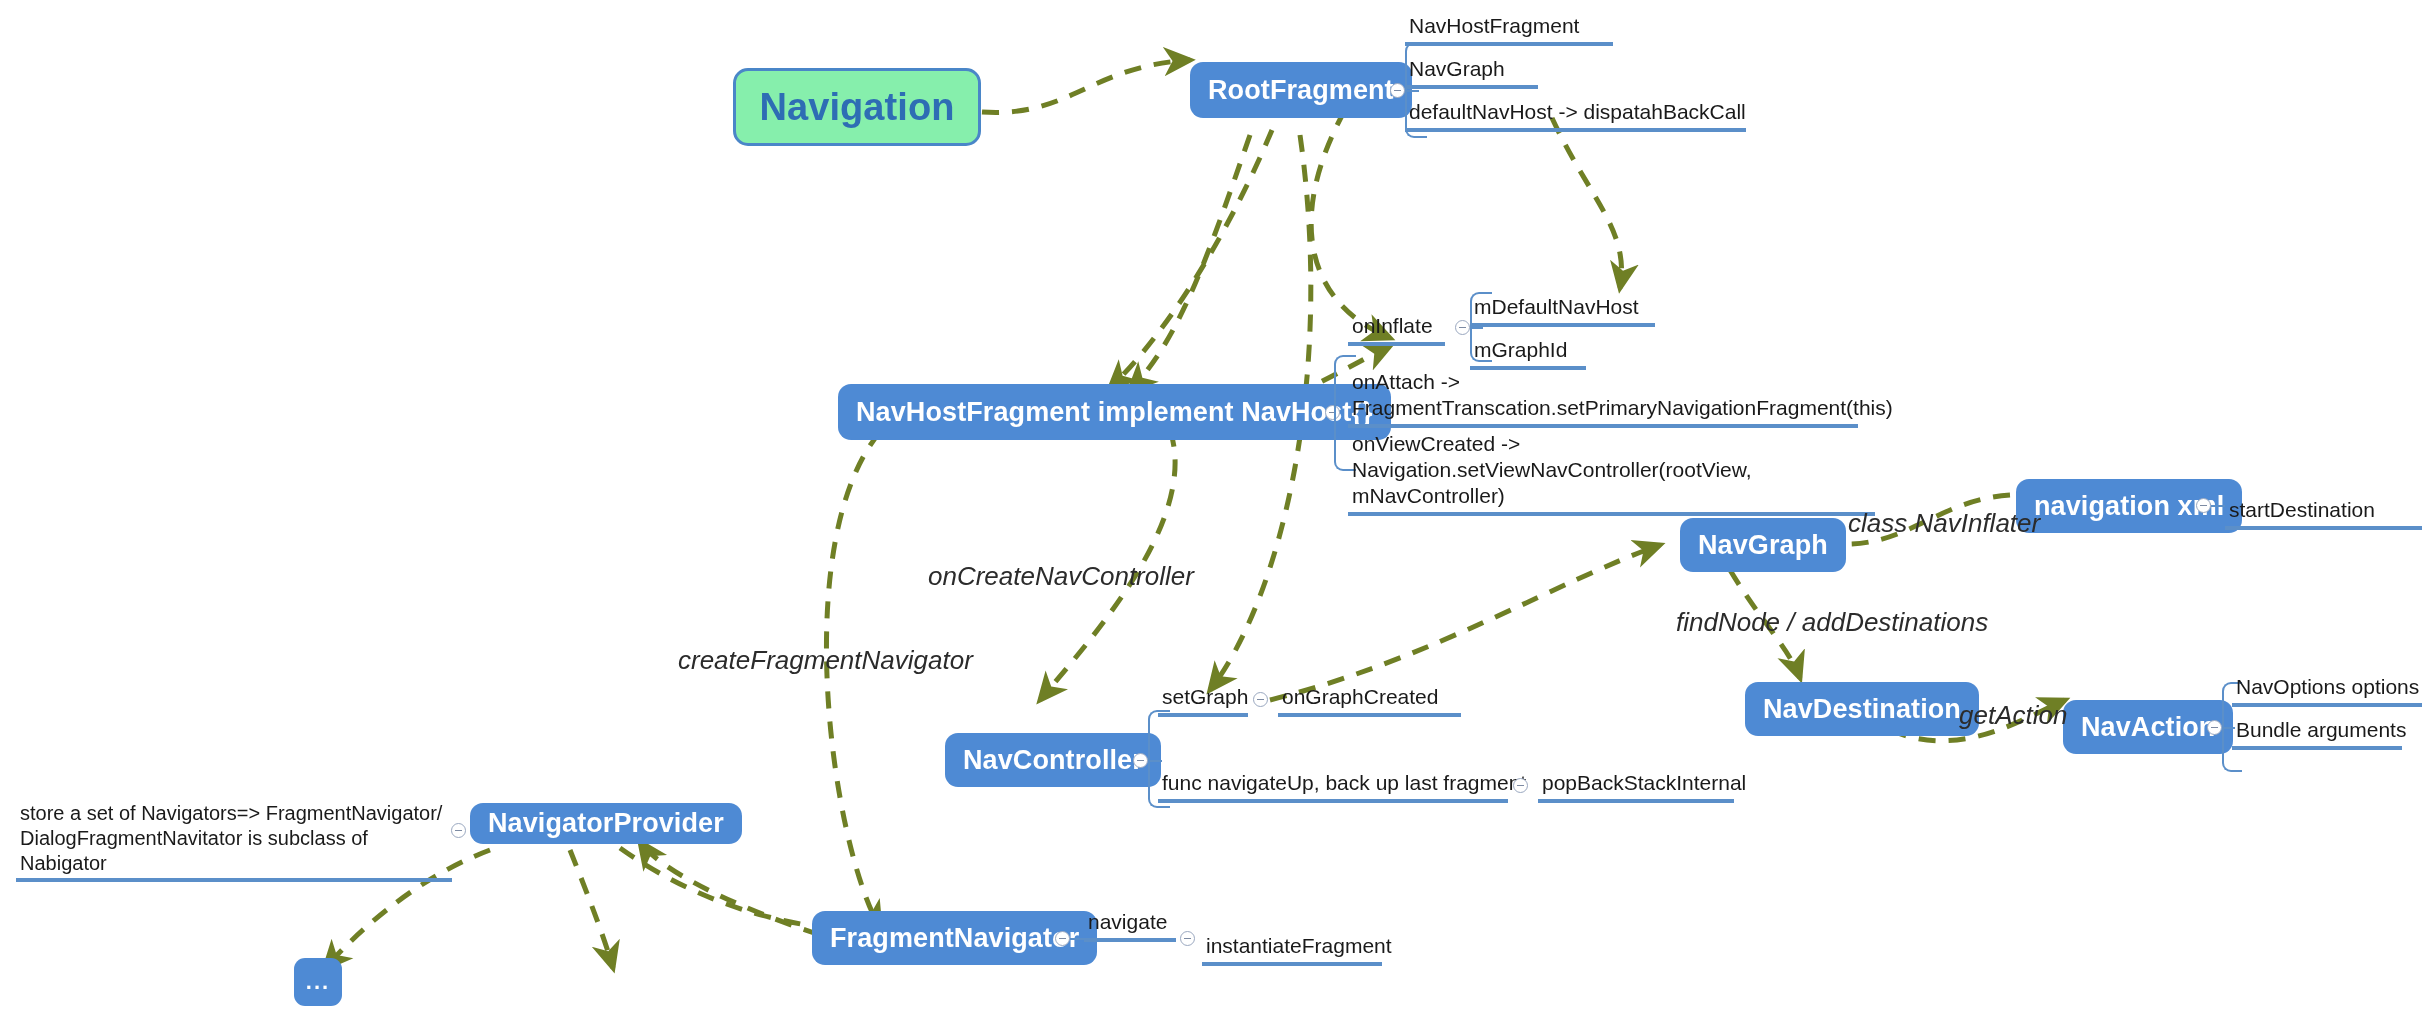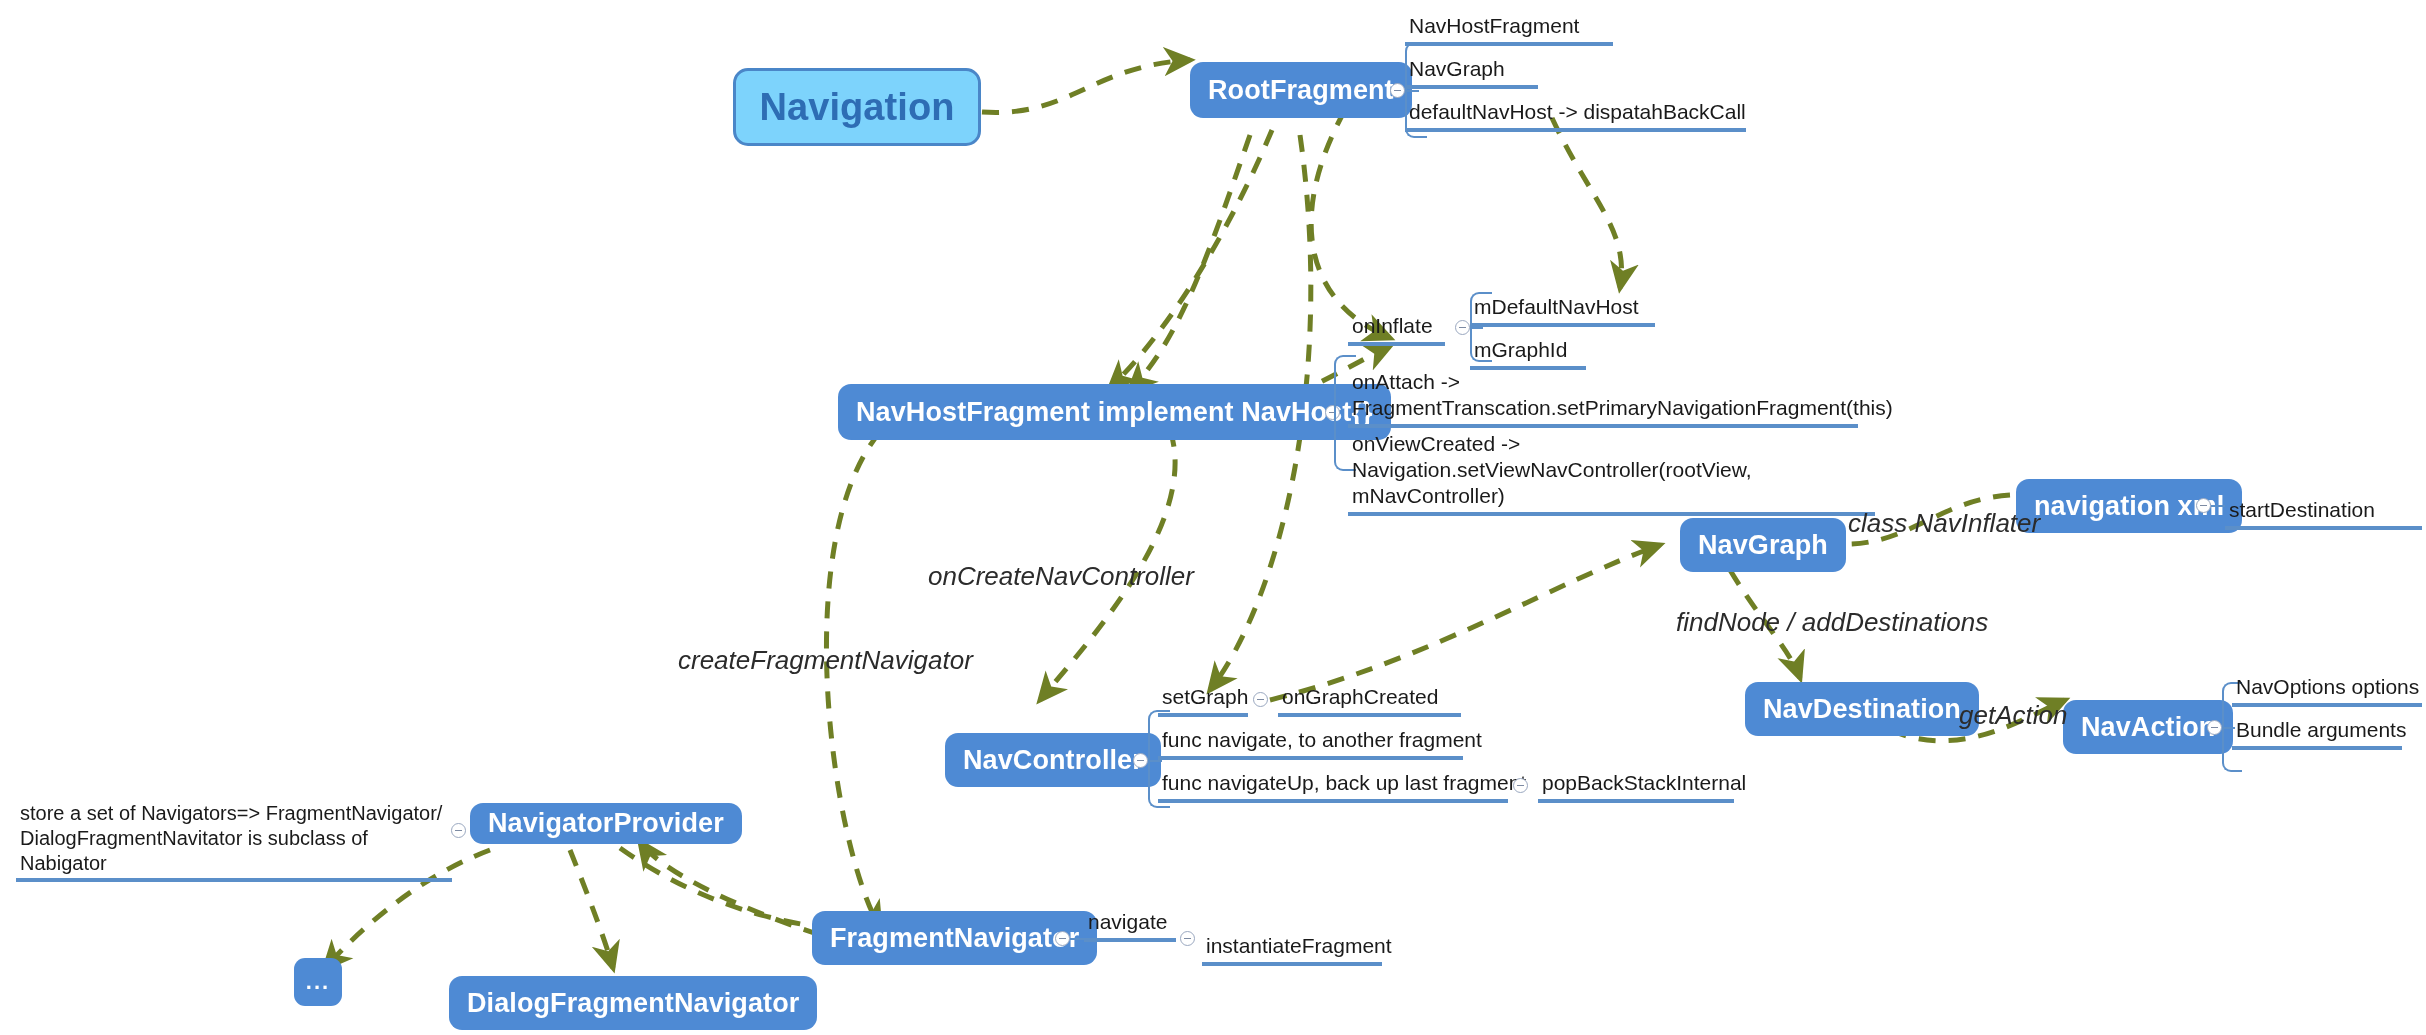--- a/index.html
+++ b/index.html
@@ -32,21 +32,21 @@
     box-sizing: border-box;
     display: flex;
     align-items: center;
     justify-content: center;
     white-space: nowrap;
     border-radius: 13px;
     font-weight: bold;
     letter-spacing: 0.1px;
   }
   .node.root {
-    background: #7dd3fc;
+    background: #86efac;
     border: 3px solid #4a86c8;
     color: #2e6db4;
     border-radius: 15px;
     font-size: 38px;
   }
   .node.topic {
     background: #4e8ad4;
     color: #ffffff;
     font-size: 27px;
     padding: 0 18px;
@@ -204,21 +204,20 @@
   </div>
   <div class="collapse" style="left:1133px; top:753px;"></div>
   <div class="stub" style="left:1148px; top:760px; width:14px;"></div>
 
   <div class="bracket" style="left:1148px; top:710px; width:22px; height:98px;"></div>
 
   <div class="leaf" style="left:1158px; top:683px; width:90px;">setGraph</div>
   <div class="collapse" style="left:1253px; top:692px;"></div>
   <div class="leaf" style="left:1278px; top:683px; width:183px;">onGraphCreated</div>
 
-  <div class="leaf" style="left:1158px; top:726px; width:305px;">func navigate, to another fragment</div>
 
   <div class="leaf" style="left:1158px; top:769px; width:350px;">func navigateUp, back up last fragment</div>
   <div class="collapse" style="left:1513px; top:778px;"></div>
   <div class="leaf" style="left:1538px; top:769px; width:196px;">popBackStackInternal</div>
 
   <div class="node topic" style="left:1680px; top:518px; height:54px;">
     <span>NavGraph</span>
   </div>
 
   <div class="node topic" style="left:2016px; top:479px; height:54px;">
@@ -249,23 +248,20 @@
 
   <div class="node topic" style="left:812px; top:911px; height:54px;">
     <span>FragmentNavigator</span>
   </div>
   <div class="collapse" style="left:1055px; top:931px;"></div>
   <div class="stub" style="left:1070px; top:938px; width:14px;"></div>
   <div class="leaf" style="left:1084px; top:908px; width:92px;">navigate</div>
   <div class="collapse" style="left:1180px; top:931px;"></div>
   <div class="leaf" style="left:1202px; top:908px; width:180px;margin-top:24px;">instantiateFragment</div>
 
-  <div class="node topic" style="left:449px; top:976px; height:54px;">
-    <span>DialogFragmentNavigator</span>
-  </div>
 
   <div class="node topic dots" style="left:294px; top:958px; width:48px; height:48px;">
     <span>...</span>
   </div>
 
   <div class="edge-label" style="left:678px; top:645px;">createFragmentNavigator</div>
   <div class="edge-label" style="left:928px; top:561px;">onCreateNavController</div>
   <div class="edge-label" style="left:1848px; top:508px;">class NavInflater</div>
   <div class="edge-label" style="left:1676px; top:607px;">findNode / addDestinations</div>
   <div class="edge-label" style="left:1959px; top:700px;">getAction</div>

